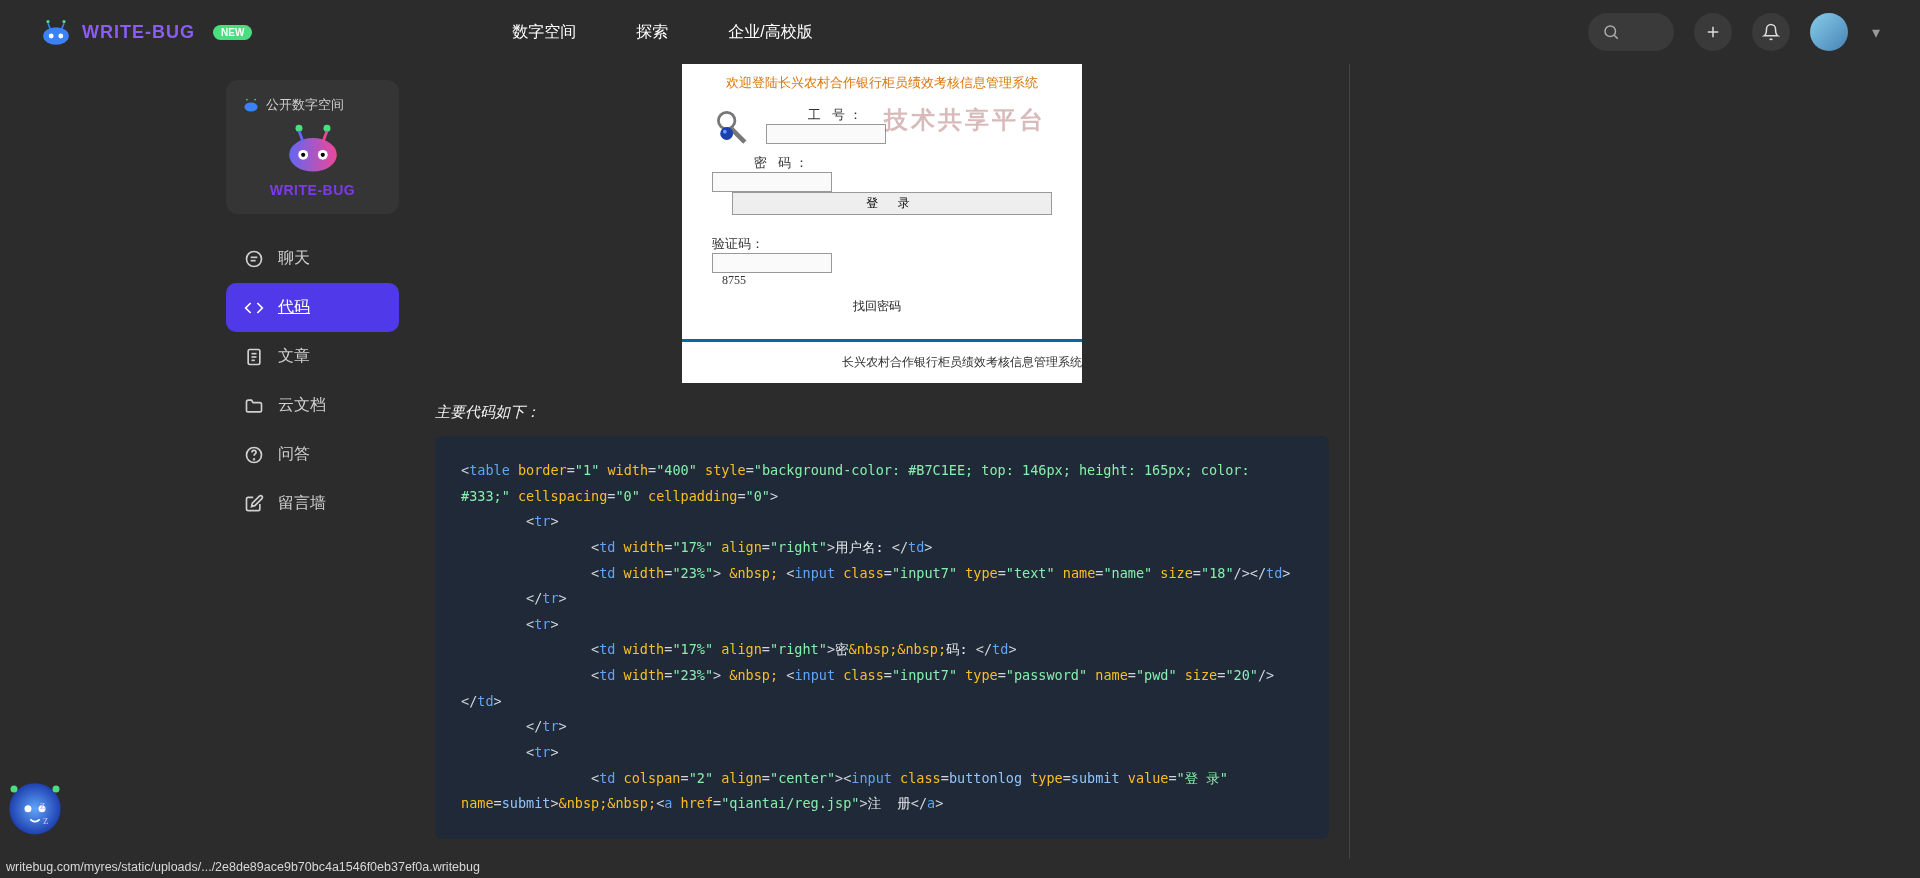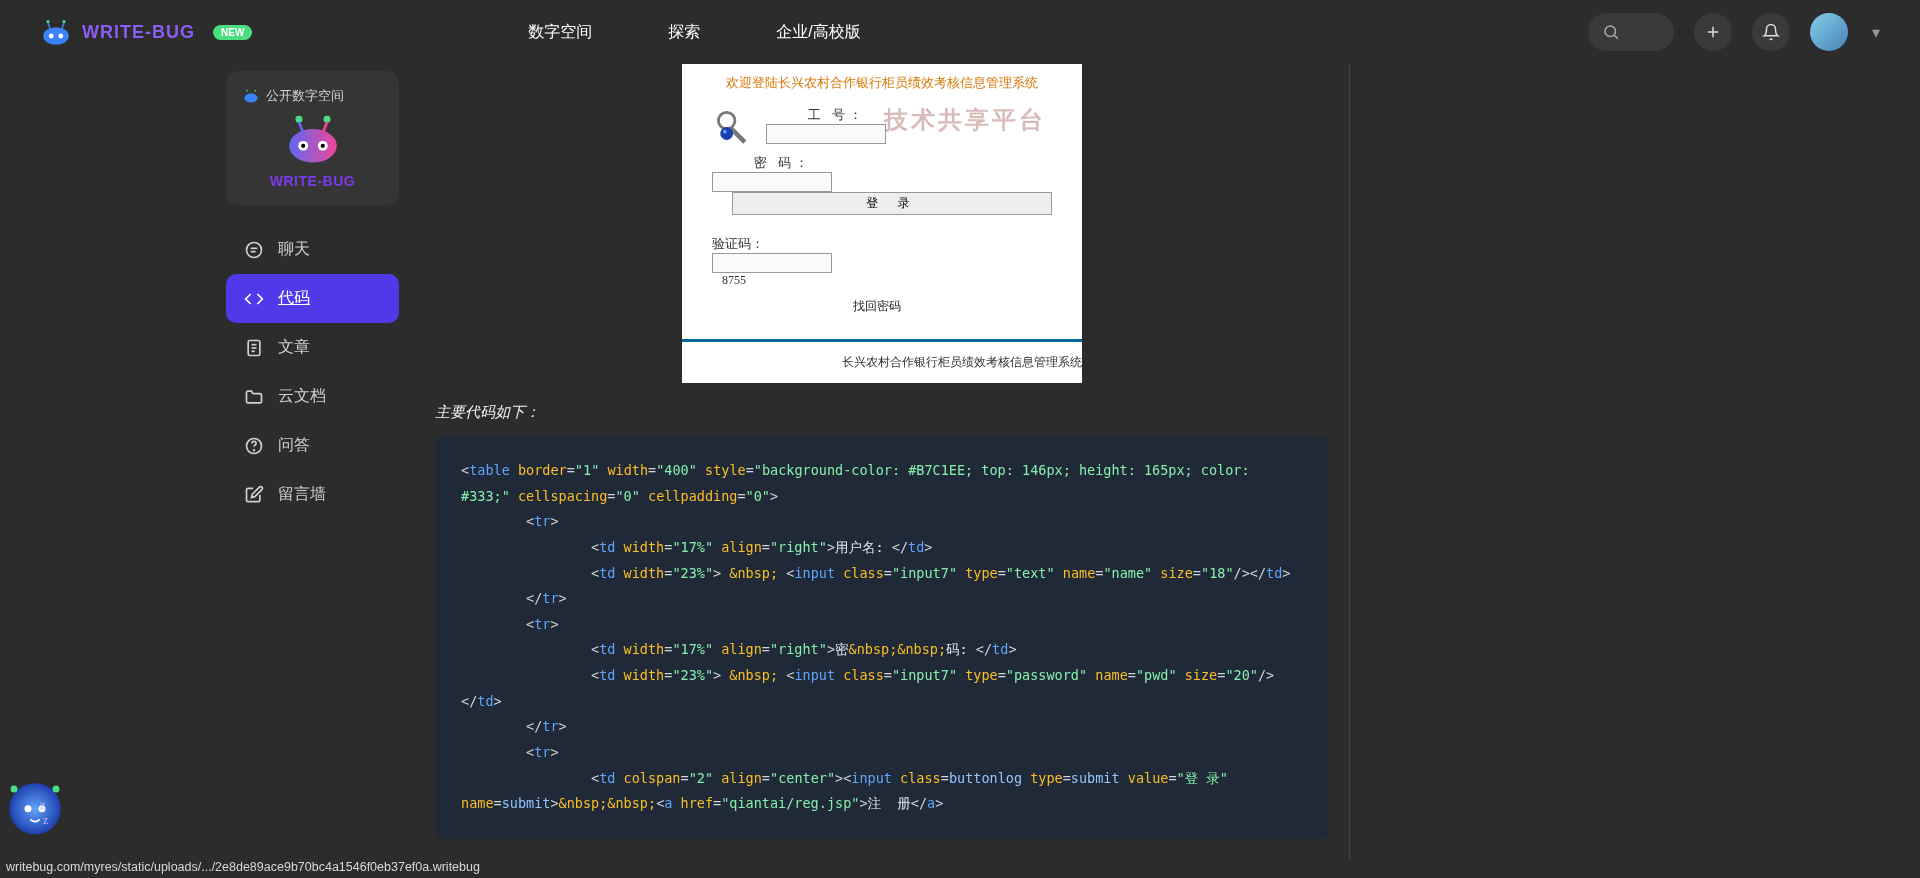--- a/index.html
+++ b/index.html
@@ -6,29 +6,29 @@
 body { background:#2c2c2c; font-family:-apple-system,BlinkMacSystemFont,"Segoe UI",sans-serif; color:#e0e0e0; width:1920px; height:878px; overflow:hidden; position:relative; }
 
 
 .header { position:fixed; top:0; left:0; right:0; height:64px; background:#2c2c2c; display:flex; align-items:center; padding:0 40px; z-index:100; }
 .logo-wrap { display:flex; align-items:center; gap:10px; }
 .logo-alien { width:32px; height:28px; position:relative; }
 .logo-alien svg { width:100%; height:100%; }
 .brand { color:#8b5cf6; font-weight:700; font-size:18px; letter-spacing:1px; }
 .new-badge { background:#4ade80; color:#fff; font-size:10px; font-weight:700; padding:2px 8px; border-radius:10px; margin-left:8px; }
 .nav { display:flex; gap:60px; margin-left:260px; }
-.nav-item { color:#fff; font-size:16px; font-weight:500; cursor:pointer;margin-left:16px; }
+.nav-item { color:#fff; font-size:16px; font-weight:500; cursor:pointer; }
 .header-right { margin-left:auto; display:flex; align-items:center; gap:20px; }
 .search-box { width:86px; height:38px; background:#3a3a3a; border-radius:20px; display:flex; align-items:center; padding-left:14px; }
 .icon-btn { width:38px; height:38px; border-radius:50%; background:#3a3a3a; display:flex; align-items:center; justify-content:center; cursor:pointer; }
 .avatar { width:38px; height:38px; border-radius:50%; background:linear-gradient(135deg,#87ceeb,#4682b4); cursor:pointer; }
 .chev { margin-left:4px; color:#999; }
 
 
-.sidebar { position:fixed; left:210px; top:51px; width:205px; bottom:0; padding:20px 16px; }
+.sidebar { position:fixed; left:210px; top:60px; width:205px; bottom:0; padding:20px 16px; }
 .card { background:#353535; border-radius:12px; padding:16px; text-align:center; margin-bottom:20px; }
 .card-title { font-size:13px; color:#d0d0d0; display:flex; align-items:center; justify-content:flex-start; }
 .card-alien { width:56px; height:48px; margin:10px auto; }
 .card-brand { font-size:14px; color:#7c3aed; font-weight:700; letter-spacing:0.5px; }
 .menu { display:flex; flex-direction:column; }
 .menu-item { display:flex; align-items:center; gap:14px; padding:14px 18px; border-radius:10px; font-size:16px; color:#d0d0d0; cursor:pointer; }
 .menu-item.active { background:#4f39e8; color:#fff;text-decoration:underline; }
 .menu-item svg { width:20px; height:20px; flex-shrink:0; }
 
 

